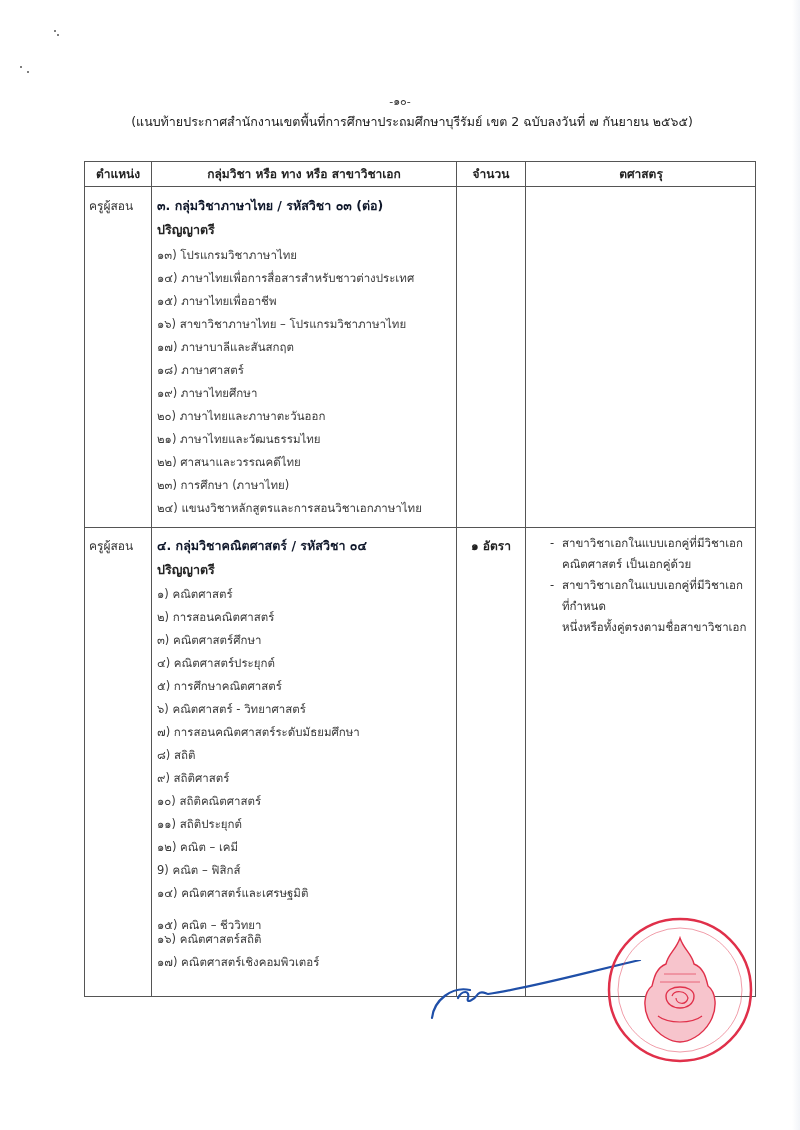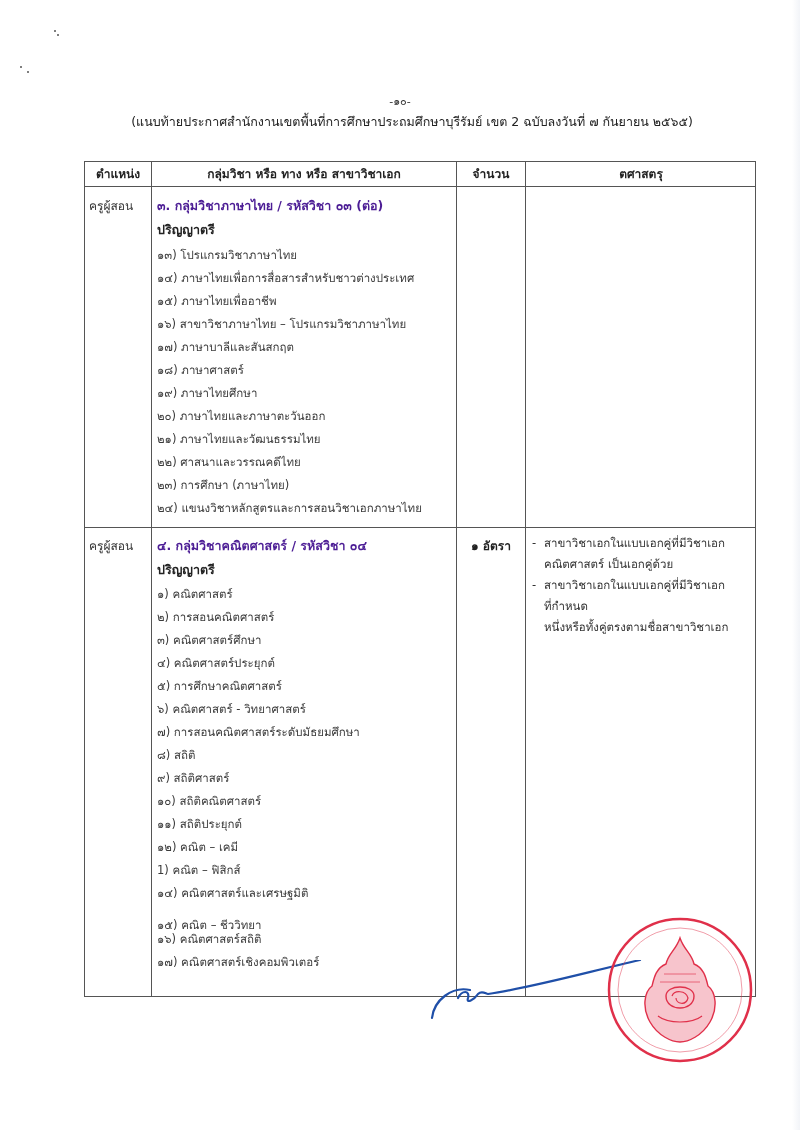--- a/index.html
+++ b/index.html
@@ -79,21 +79,21 @@
       position: absolute;
       left: 4px;
       font-size: 12px;
       color: #333;
     }
     .group-title {
       position: absolute;
       left: 72px;
       font-size: 12.5px;
       font-weight: bold;
-      color: #4c1d95;
+      color: #0f172a;
       white-space: nowrap;
     }
     .degree {
       position: absolute;
       left: 72px;
       font-size: 12.5px;
       font-weight: bold;
       color: #222;
     }
     .item {
@@ -107,21 +107,21 @@
       position: absolute;
       left: 372px;
       width: 68px;
       text-align: center;
       font-size: 12px;
       font-weight: bold;
       color: #222;
     }
     .note {
       position: absolute;
-      left: 447px;
+      left: 465px;
       width: 222px;
       font-size: 11.5px;
       color: #333;
       line-height: 21px;
     }
     .note .dash {
       display: inline-block;
       width: 12px;
     }
     .note .indent {
@@ -200,21 +200,21 @@
   <div class="item" style="top:469px;">๓) คณิตศาสตร์ศึกษา</div>
   <div class="item" style="top:492px;">๔) คณิตศาสตร์ประยุกต์</div>
   <div class="item" style="top:515px;">๕) การศึกษาคณิตศาสตร์</div>
   <div class="item" style="top:538px;">๖) คณิตศาสตร์ - วิทยาศาสตร์</div>
   <div class="item" style="top:561px;">๗) การสอนคณิตศาสตร์ระดับมัธยมศึกษา</div>
   <div class="item" style="top:584px;">๘) สถิติ</div>
   <div class="item" style="top:607px;">๙) สถิติศาสตร์</div>
   <div class="item" style="top:630px;">๑๐) สถิติคณิตศาสตร์</div>
   <div class="item" style="top:653px;">๑๑) สถิติประยุกต์</div>
   <div class="item" style="top:676px;">๑๒) คณิต – เคมี</div>
-  <div class="item" style="top:699px;">1) คณิต – ฟิสิกส์</div>
+  <div class="item" style="top:699px;">9) คณิต – ฟิสิกส์</div>
   <div class="item" style="top:722px;">๑๔) คณิตศาสตร์และเศรษฐมิติ</div>
   <div class="item" style="top:745px;margin-top:9px;">๑๕) คณิต – ชีววิทยา</div>
   <div class="item" style="top:768px;">๑๖) คณิตศาสตร์สถิติ</div>
   <div class="item" style="top:791px;">๑๗) คณิตศาสตร์เชิงคอมพิวเตอร์</div>
 
   <div class="count" style="top:374px;">๑ อัตรา</div>
 
   <div class="note" style="top:371px;">
     <div><span class="dash">-</span><span>สาขาวิชาเอกในแบบเอกคู่ที่มีวิชาเอก</span></div>
     <div class="indent">คณิตศาสตร์ เป็นเอกคู่ด้วย</div>

